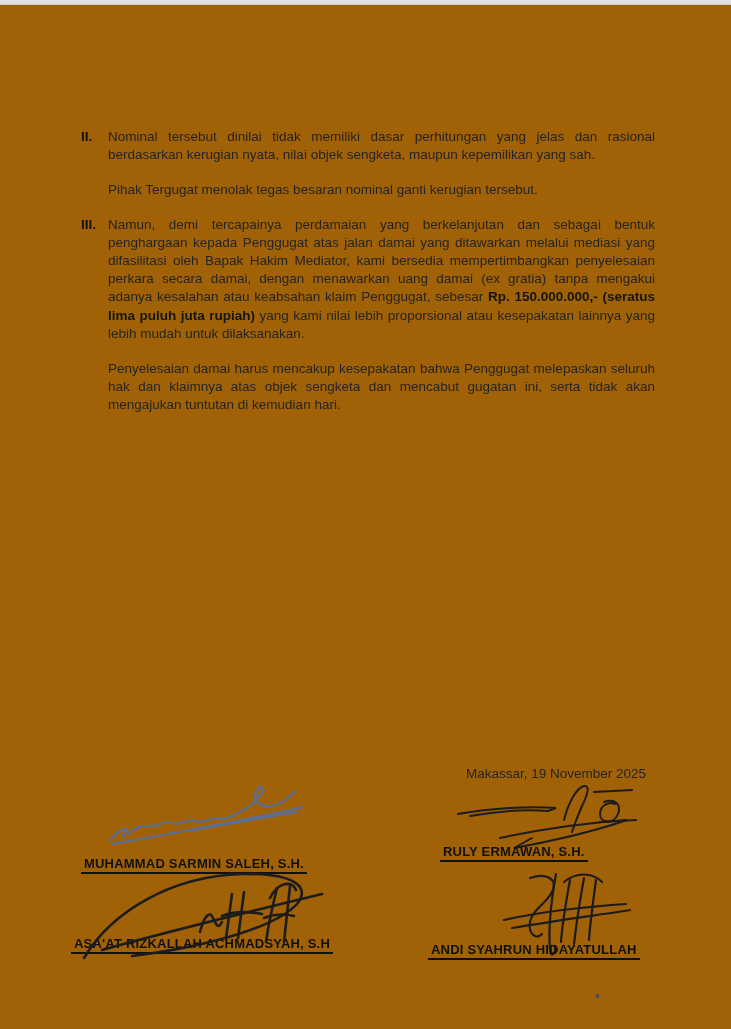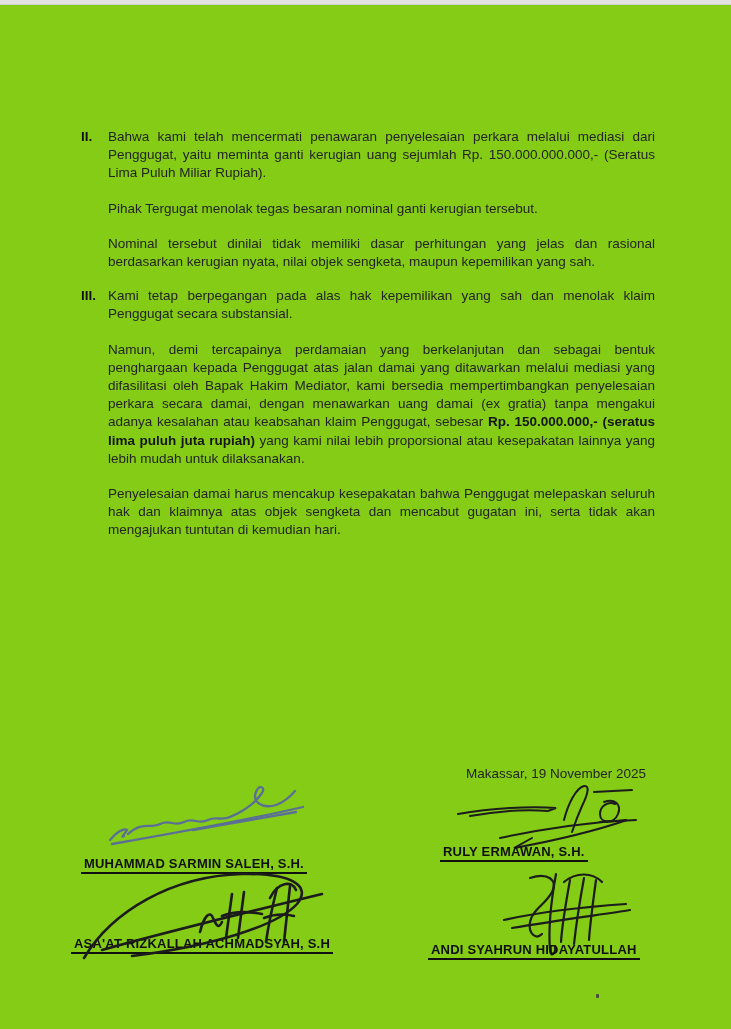--- a/index.html
+++ b/index.html
@@ -1,21 +1,21 @@
 <!DOCTYPE html>
 <html><head>
 <meta charset="utf-8">
 <style>
   * { margin: 0; padding: 0; box-sizing: border-box; }
   html, body { background: #ffffff; }
   .page {
     position: relative;
     width: 731px;
     height: 1029px;
-    background: #84cc16;
+    background: #a16207;
     overflow: hidden;
     font-family: "Liberation Sans", "DejaVu Sans", sans-serif;
     color: #212121;
   }
   .top-strip {
     position: absolute;
     top: 0; left: 0;
     width: 731px; height: 5px;
     background: #e2e2e2;
     border-bottom: 1px solid #cfcfcf;
@@ -90,30 +90,28 @@
 <body>
 
 <div class="page">
   <div class="top-strip"></div>
 
   <div class="content">
 
     <div class="section">
       <div class="sec-num">II.</div>
       <div class="sec-body">
-        <p>Bahwa kami telah mencermati penawaran penyelesaian perkara melalui mediasi dari Penggugat, yaitu meminta ganti kerugian uang sejumlah Rp. 150.000.000.000,- (Seratus Lima Puluh Miliar Rupiah).</p>
+        <p>Nominal tersebut dinilai tidak memiliki dasar perhitungan yang jelas dan rasional berdasarkan kerugian nyata, nilai objek sengketa, maupun kepemilikan yang sah.</p>
         <p>Pihak Tergugat menolak tegas besaran nominal ganti kerugian tersebut.</p>
-        <p>Nominal tersebut dinilai tidak memiliki dasar perhitungan yang jelas dan rasional berdasarkan kerugian nyata, nilai objek sengketa, maupun kepemilikan yang sah.</p>
       </div>
     </div>
 
     <div class="section">
       <div class="sec-num">III.</div>
       <div class="sec-body">
-        <p>Kami tetap berpegangan pada alas hak kepemilikan yang sah dan menolak klaim Penggugat secara substansial.</p>
         <p><span>Namun, demi tercapainya perdamaian yang berkelanjutan dan sebagai bentuk penghargaan kepada Penggugat atas jalan damai yang ditawarkan melalui mediasi yang difasilitasi oleh Bapak Hakim Mediator, kami bersedia mempertimbangkan penyelesaian perkara secara damai, dengan menawarkan uang damai (ex gratia) tanpa mengakui adanya kesalahan atau keabsahan klaim Penggugat, sebesar </span><span class="bold-inline">Rp. 150.000.000,- (seratus lima puluh juta rupiah)</span><span> yang kami nilai lebih proporsional atau kesepakatan lainnya yang lebih mudah untuk dilaksanakan.</span></p>
         <p>Penyelesaian damai harus mencakup kesepakatan bahwa Penggugat melepaskan seluruh hak dan klaimnya atas objek sengketa dan mencabut gugatan ini, serta tidak akan mengajukan tuntutan di kemudian hari.</p>
       </div>
     </div>
   </div>
 
   <div class="sig-area">
     <div class="date-line">Makassar, 19 November 2025</div>
 
     <svg class="sig-svg" style="left:98px; top:28px;" width="230" height="70" viewBox="0 0 230 70">

